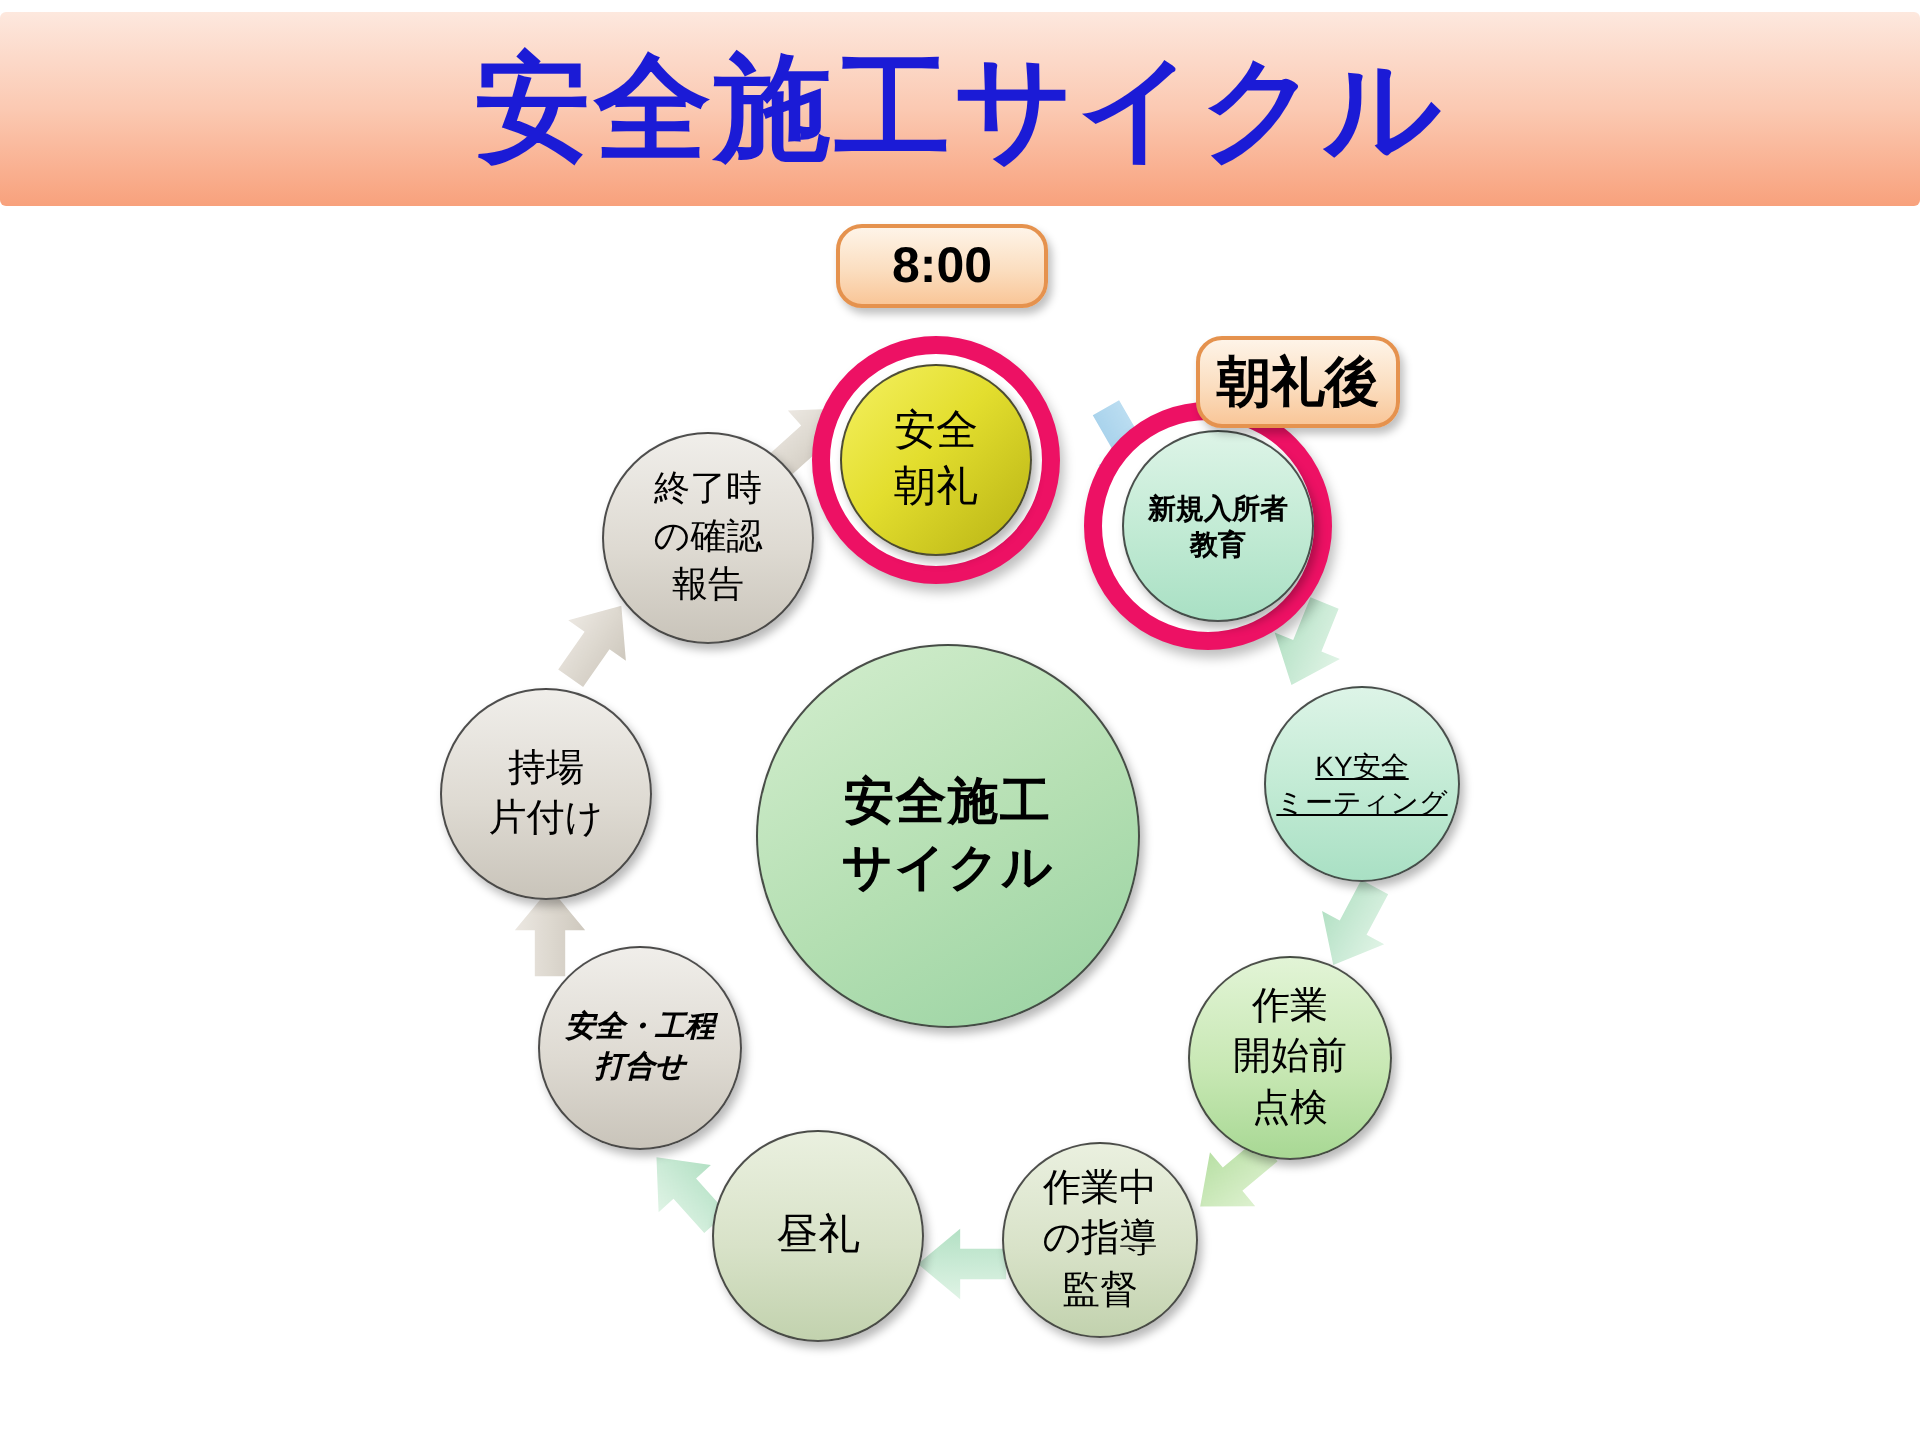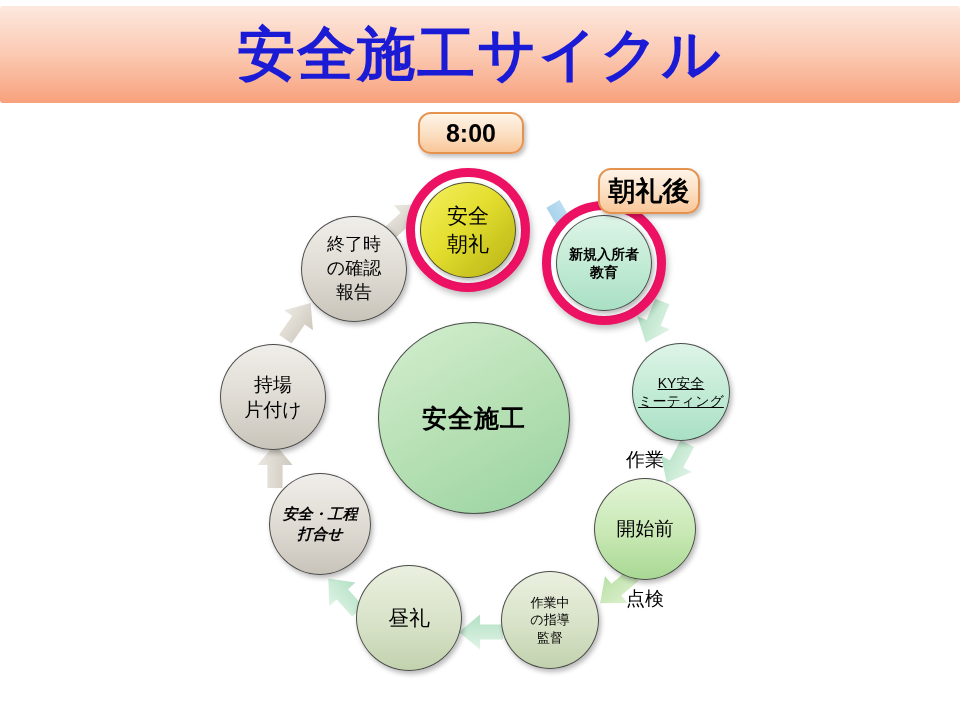--- a/index.html
+++ b/index.html
@@ -42,26 +42,26 @@
   }
   .ring .node{position:static;z-index:auto;}
   .grad-yellow{background:linear-gradient(135deg,#f5f162 0%,#e3de2e 45%,#b7b214 100%);}
   .grad-mint  {background:linear-gradient(180deg,#ddf4e7 0%,#c3ebd5 50%,#a9e0c4 100%);}
   .grad-green {background:linear-gradient(180deg,#e2f4d6 0%,#c8e8b4 55%,#a8d894 100%);}
   .grad-sage  {background:linear-gradient(180deg,#eaf0df 0%,#d8e2c8 55%,#c2d2ae 100%);}
   .grad-gray  {background:linear-gradient(180deg,#f0eeea 0%,#dedad2 55%,#c9c4ba 100%);}
   .grad-center{background:linear-gradient(150deg,#d4eecf 0%,#b4dfb2 55%,#98d2a2 100%);font-family:Liberation Serif, serif;}
   
   .ring-morning {left:406px;top:168px;width:106px;height:106px;}  
-  .ring-newcomer{left:542px;top:201px;width:106px;height:106px;}  
+  .ring-newcomer{left:542px;top:201px;width:106px;height:106px;justify-content:flex-end;}  
   .node-morning {width:94px;height:94px;font-size:21px;}
   .node-newcomer{width:94px;height:94px;font-size:14px;font-weight:bold;}
   .node-ky      {left:632px;top:343px;width:96px;height:96px;font-size:14px;text-decoration:underline;}
-  .node-prework {left:594px;top:478px;width:100px;height:100px;font-size:19px;gap:44px;}
-  .node-during  {left:501px;top:571px;width:96px;height:96px;font-size:13px;}
+  .node-prework {left:594px;top:478px;width:100px;height:100px;font-size:19px;}
+  .node-during  {left:501px;top:571px;width:96px;height:96px;font-size:19px;}
   .node-noon    {left:356px;top:565px;width:104px;height:104px;font-size:21px;}
   .node-meeting {left:269px;top:473px;width:100px;height:100px;font-size:15px;font-weight:bold;font-style:italic;}
   .node-cleanup {left:220px;top:344px;width:104px;height:104px;font-size:19px;}
   .node-report  {left:301px;top:216px;width:104px;height:104px;font-size:18px;}
   .node-center  {left:378px;top:322px;width:190px;height:190px;font-size:25px;font-weight:bold;letter-spacing:1px;}
   
   .arrow{
     position:absolute;z-index:1;width:46px;height:40px;
     clip-path:polygon(2% 31%,52% 31%,52% 6%,98% 50%,52% 94%,52% 69%,2% 69%);
     filter:drop-shadow(1px 2px 1px rgba(0,0,0,0.22));
@@ -92,20 +92,21 @@
 <div class="arrow arrow-green a2"></div>
 <div class="arrow arrow-lime a3"></div>
 <div class="arrow arrow-green a4"></div>
 <div class="arrow arrow-green a5"></div>
 <div class="arrow arrow-gray a6"></div>
 <div class="arrow arrow-gray a7"></div>
 <div class="arrow arrow-gray a8"></div>
 
 <div class="node node-center grad-center">
   <span>安全施工</span>
+  <span>サイクル</span>
 </div>
 
 <div class="ring ring-morning">
   <div class="node node-morning grad-yellow">
     <span>安全</span>
     <span>朝礼</span>
   </div>
 </div>
 
 <div class="ring ring-newcomer">

